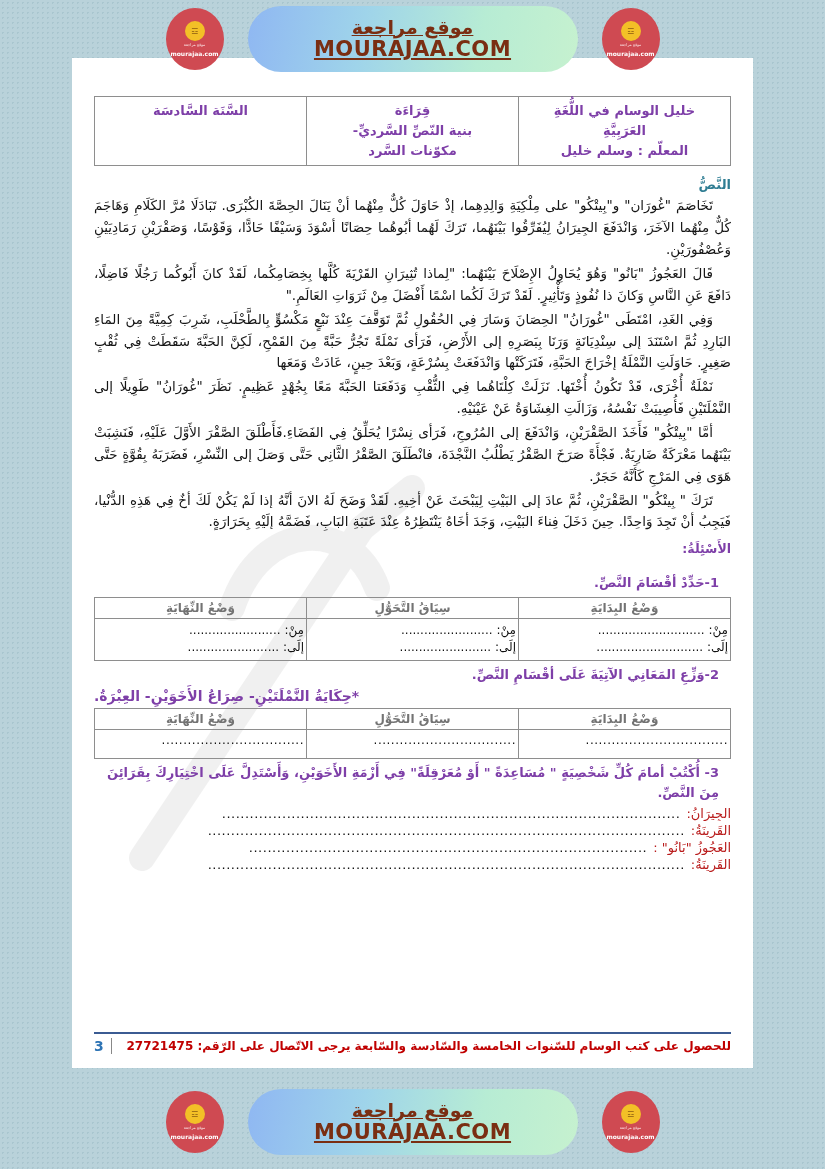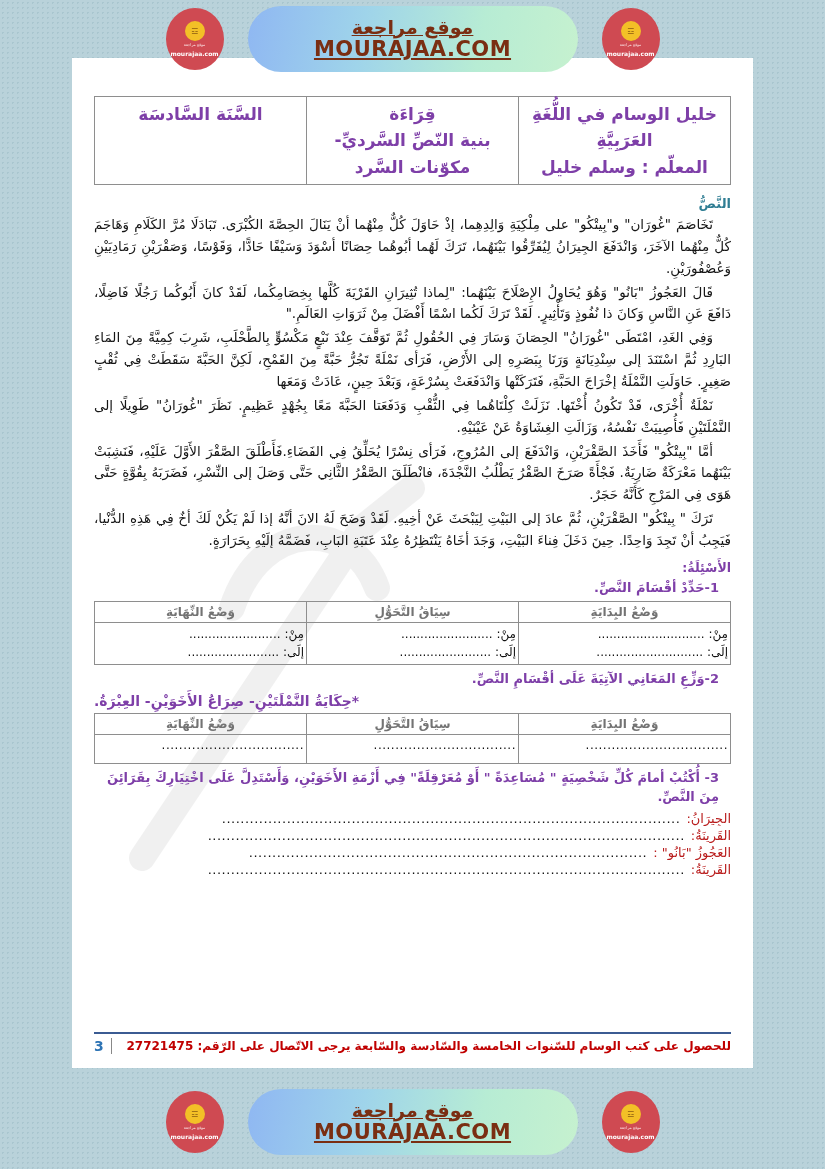--- a/index.html
+++ b/index.html
@@ -71,45 +71,45 @@
     pointer-events:none;z-index:1;
   }
   .sheet-inner{position:relative;z-index:3;padding:38px 22px 0 22px;}
   
   table.meta{
     width:100%;border-collapse:collapse;
     table-layout:fixed;
   }
   table.meta td{
     border:1px solid #8e8e8e;
-    padding:4px 4px;
+    padding:4px 24px;
     text-align:center;
     vertical-align:top;
     color:#7e3fa8;
     font-weight:bold;
-    font-size:17px;
+    font-size:13px;
     line-height:1.55;
     height:50px;
   }
   
   .nass-label{
     color:#2f7d93;font-weight:bold;font-size:13px;
     text-align:right;margin:11px 0 3px 0;
   }
   p.body{
     margin:0 0 2px 0;
     text-align:justify;
     font-size:13.5px;
     line-height:1.62;
     color:#151515;
     text-indent:18px;
   }
   .questions-label{
     color:#7e3fa8;font-weight:bold;font-size:12.5px;
-    text-align:right;margin:8px 0 3px 0;
+    text-align:right;margin:8px 0 17px 0;
   }
   .q{
     color:#7e3fa8;font-weight:bold;font-size:13px;
     text-align:right;margin:2px 12px 4px 0;line-height:1.5;
   }
   .q.q3{margin-top:4px;}
   .sub-line{
     color:#7e3fa8;font-weight:bold;font-size:14px;
     text-align:left;margin:2px 0 4px 0;
   }

